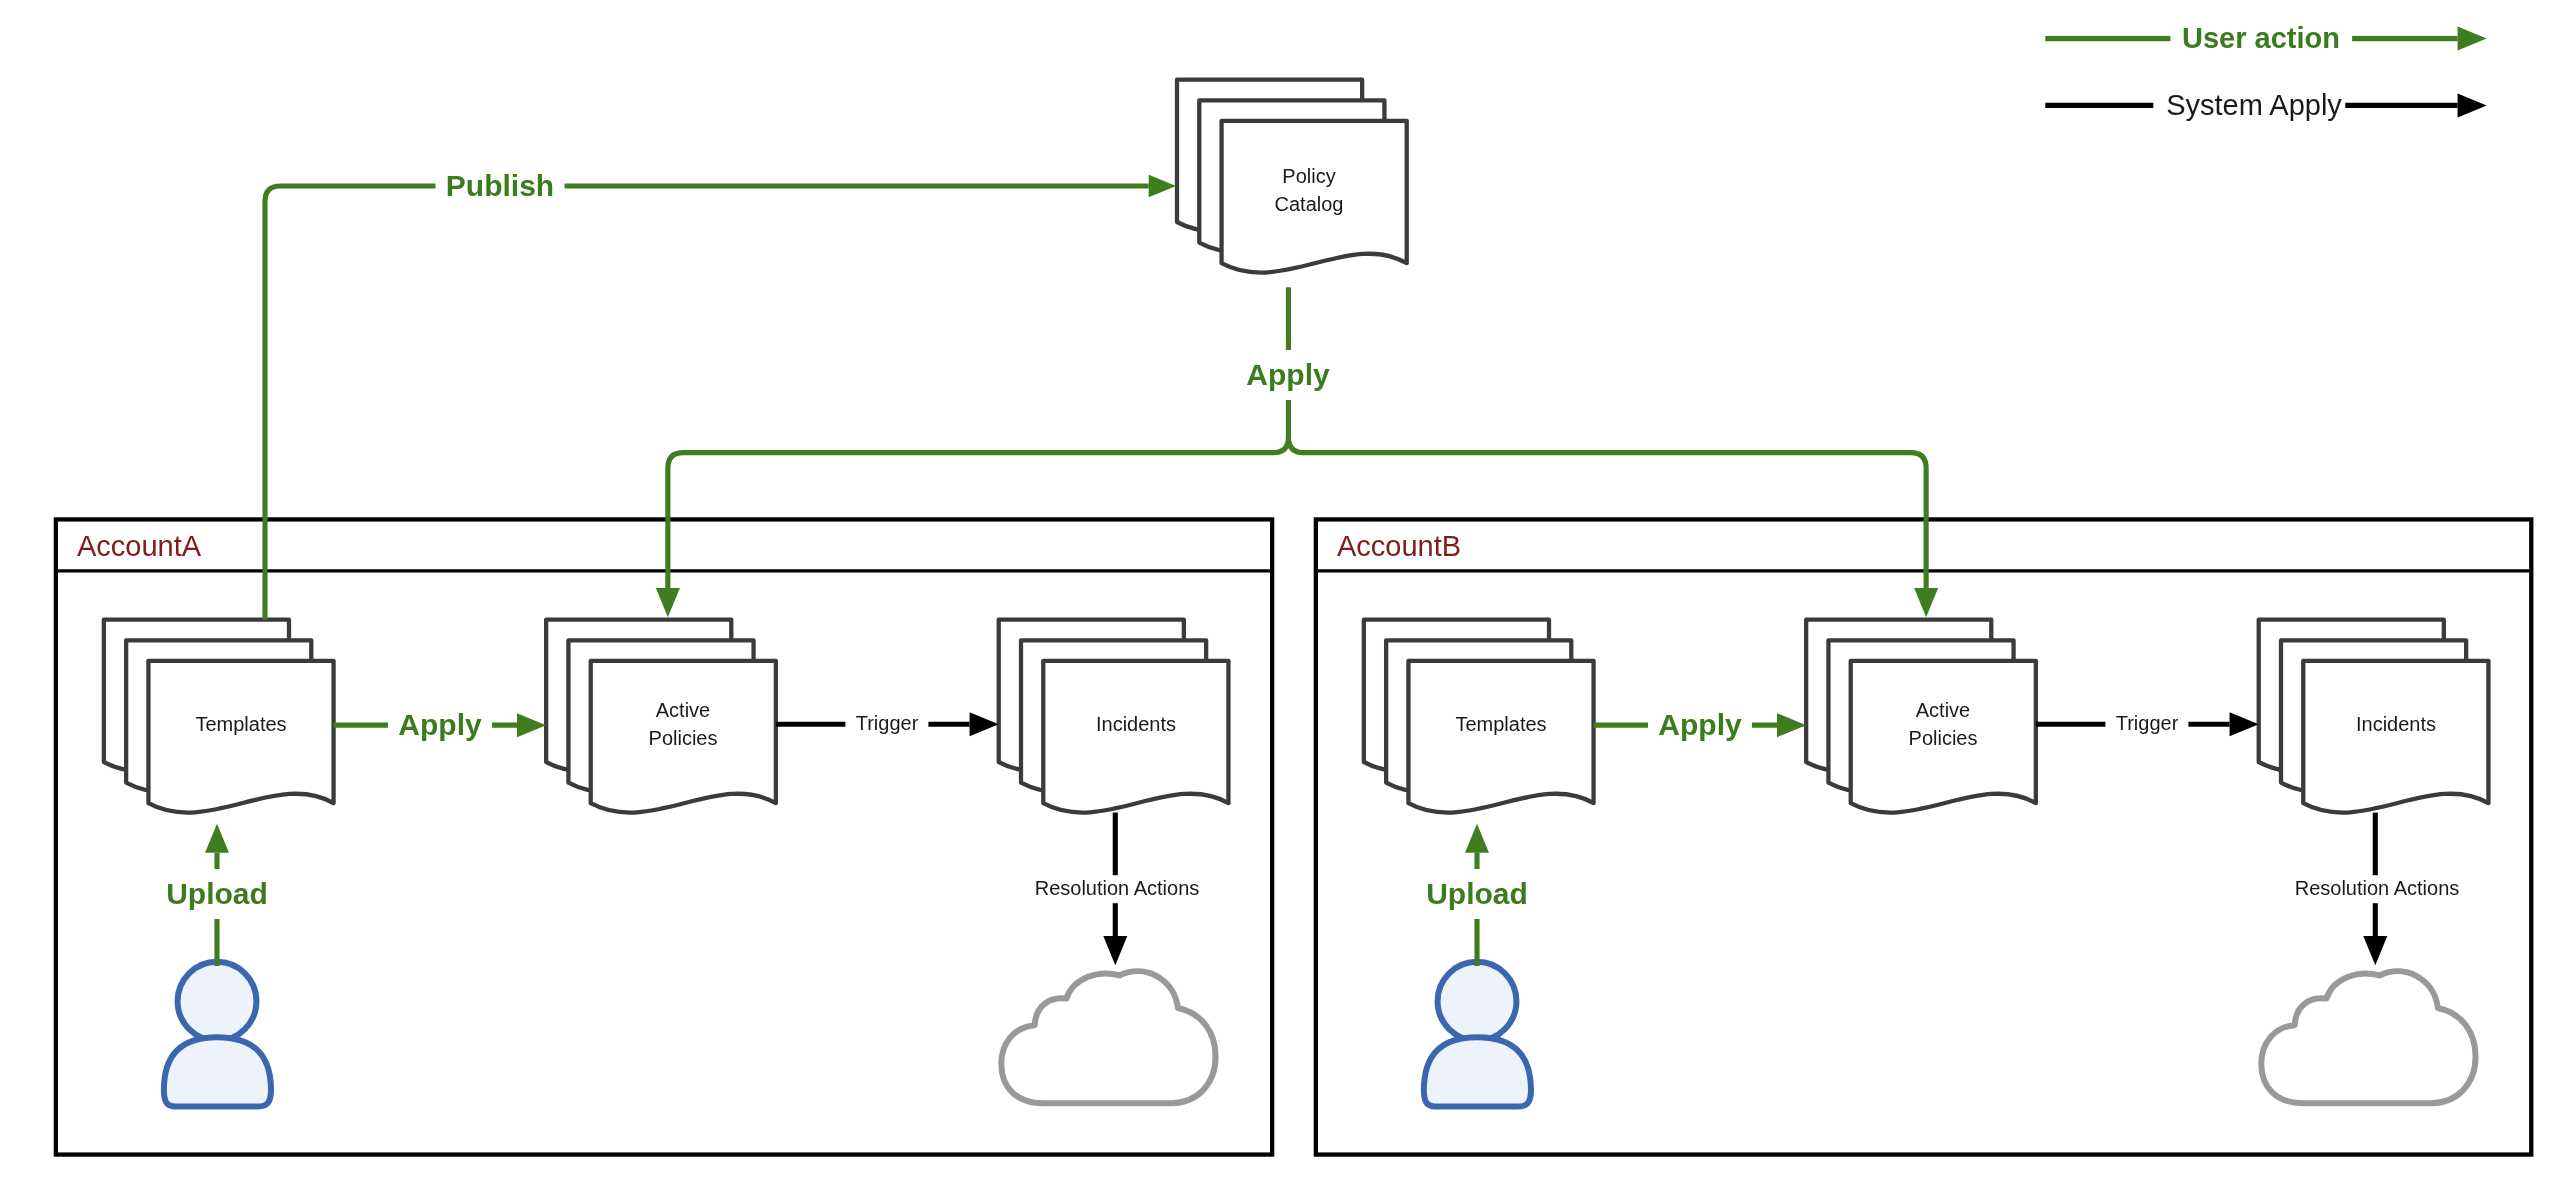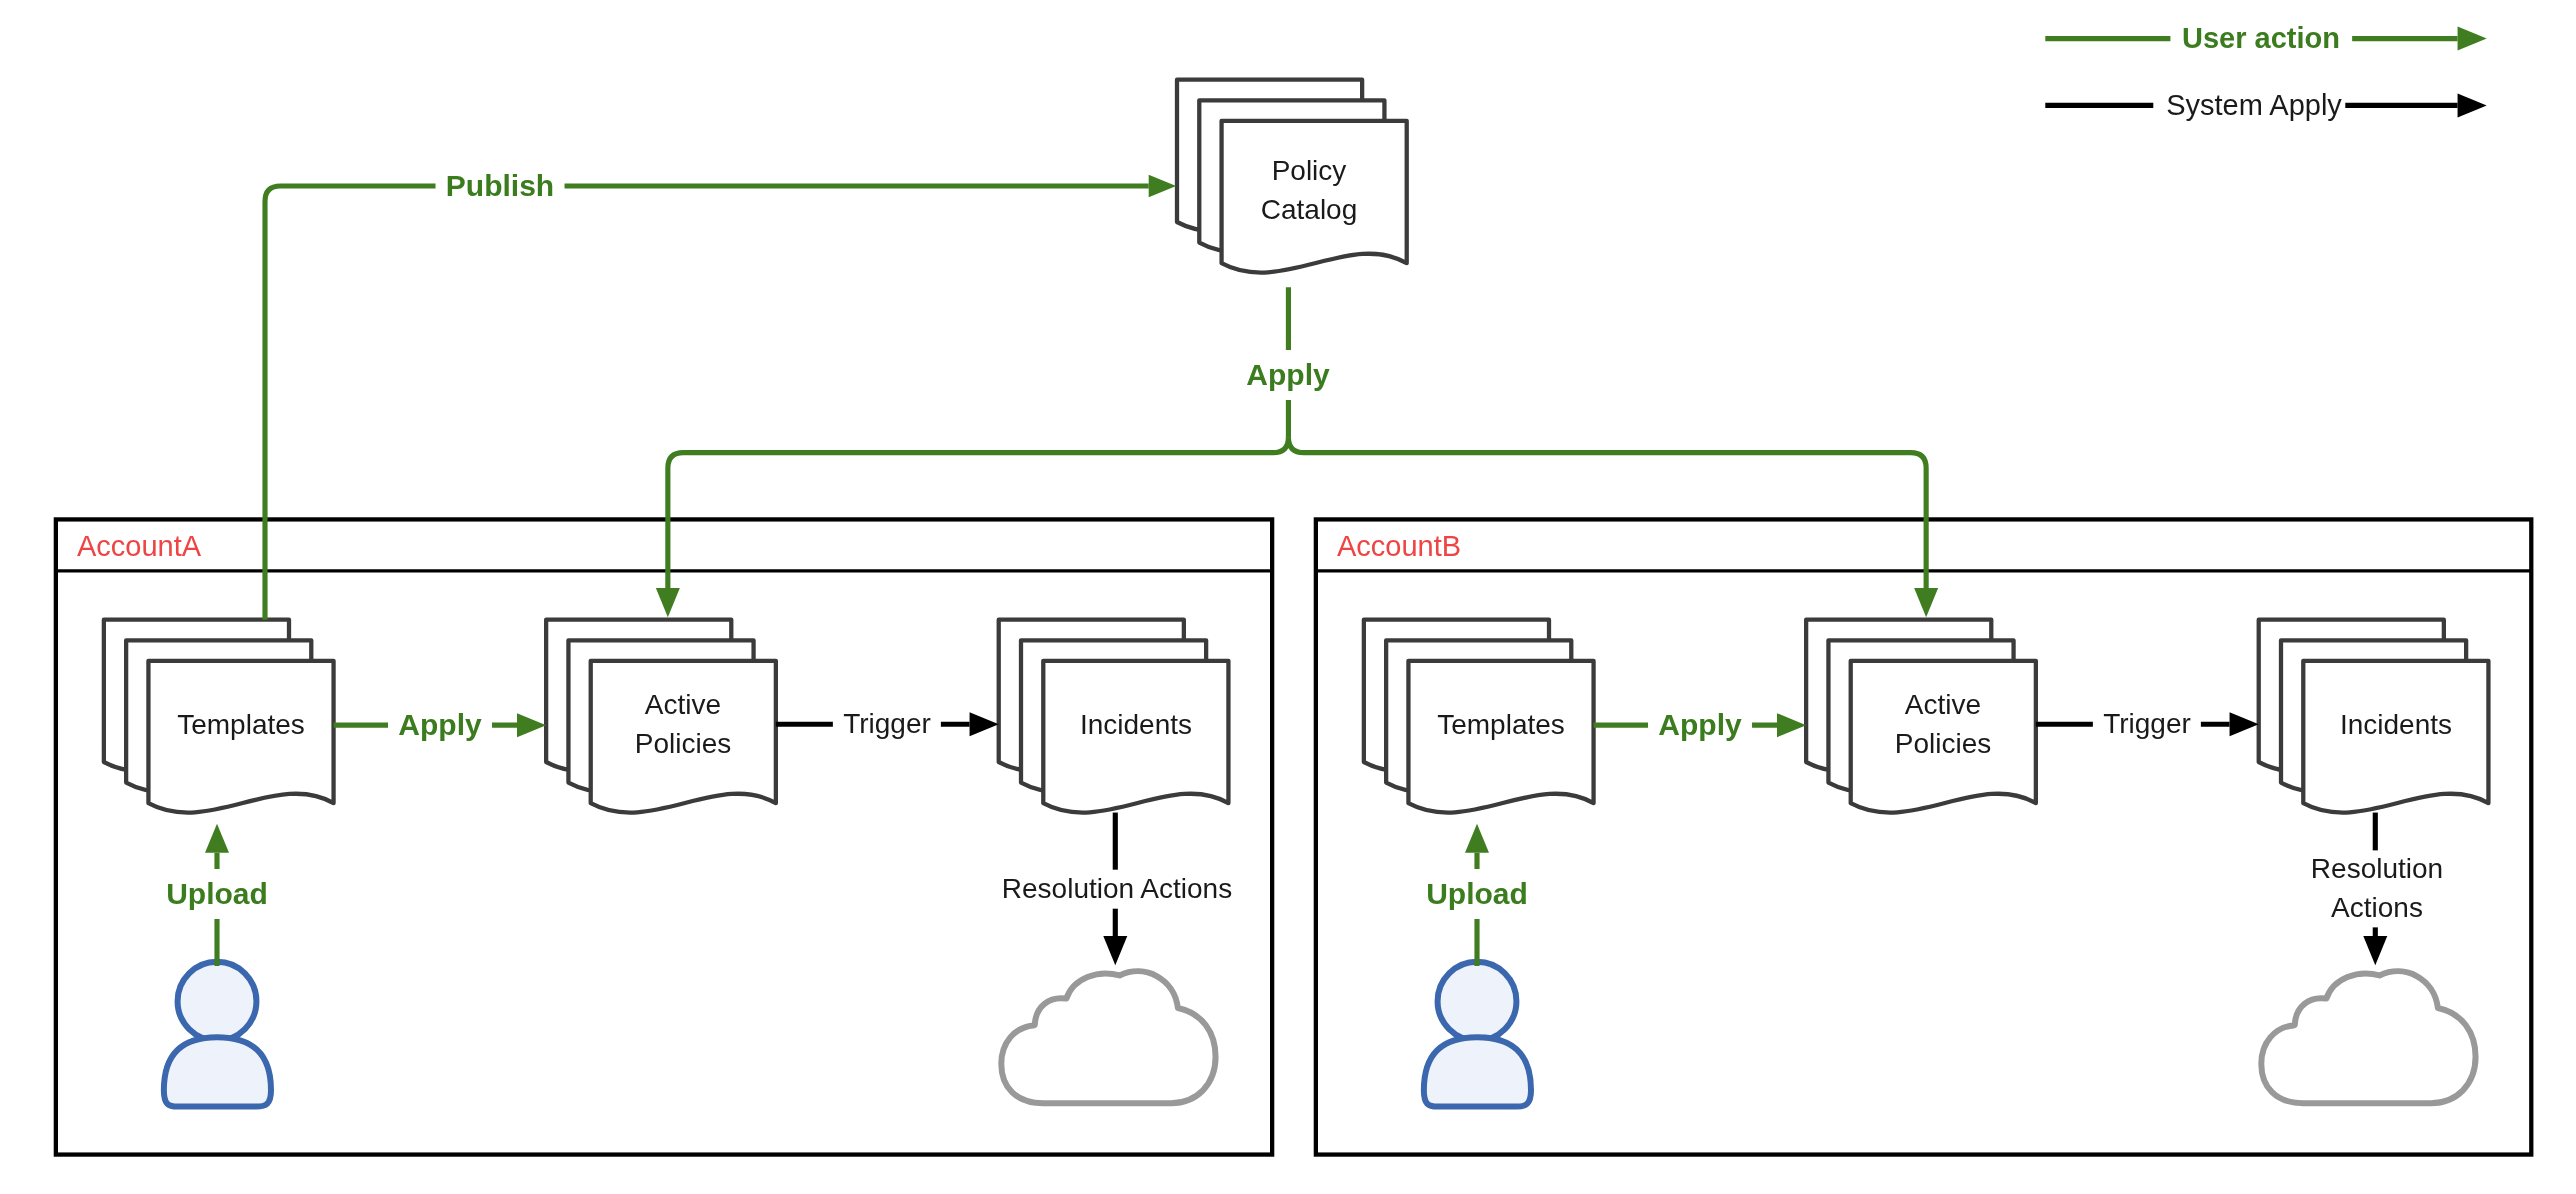--- a/index.html
+++ b/index.html
@@ -17,29 +17,29 @@
   .ga{stroke:#3f7d20;stroke-width:6;fill:none;}
   .gah{fill:#3f7d20;stroke:none;}
   
   .ba{stroke:#000000;stroke-width:6;fill:none;}
   .bah{fill:#000000;stroke:none;}
   .person{fill:#eef2fa;stroke:#3a67ad;stroke-width:7;stroke-linejoin:round;}
   .cloud{fill:#ffffff;stroke:#999999;stroke-width:7;stroke-linejoin:round;}
   
   .lbl{
     position:absolute;transform:translate(-50%,-50%);
-    font-size:28px;color:#1a1a1a;text-align:center;line-height:1.38;
+    font-size:20px;color:#1a1a1a;text-align:center;line-height:1.38;
     white-space:pre-line;z-index:2;
   }
   .gb{color:#3a7c1e;font-weight:700;font-size:30px;}
   .bg{background:#ffffff;padding:0 10.3px;text-align:center;}
   .vbg{background:#ffffff;padding:4.3px 8.6px;}
   .acct{
     position:absolute;transform:translateY(-50%);
-    font-size:29px;color:#ef4444;z-index:2;white-space:nowrap;
+    font-size:29px;color:#7f1d1d;z-index:2;white-space:nowrap;
   }
   .legend-lbl{font-size:29px;text-align:right;}
 </style>
 </head>
 <body>
 
 <div class="canvas">
 
   <svg width="2576" height="1194" viewBox="0 0 3005 1393">
     <defs>

